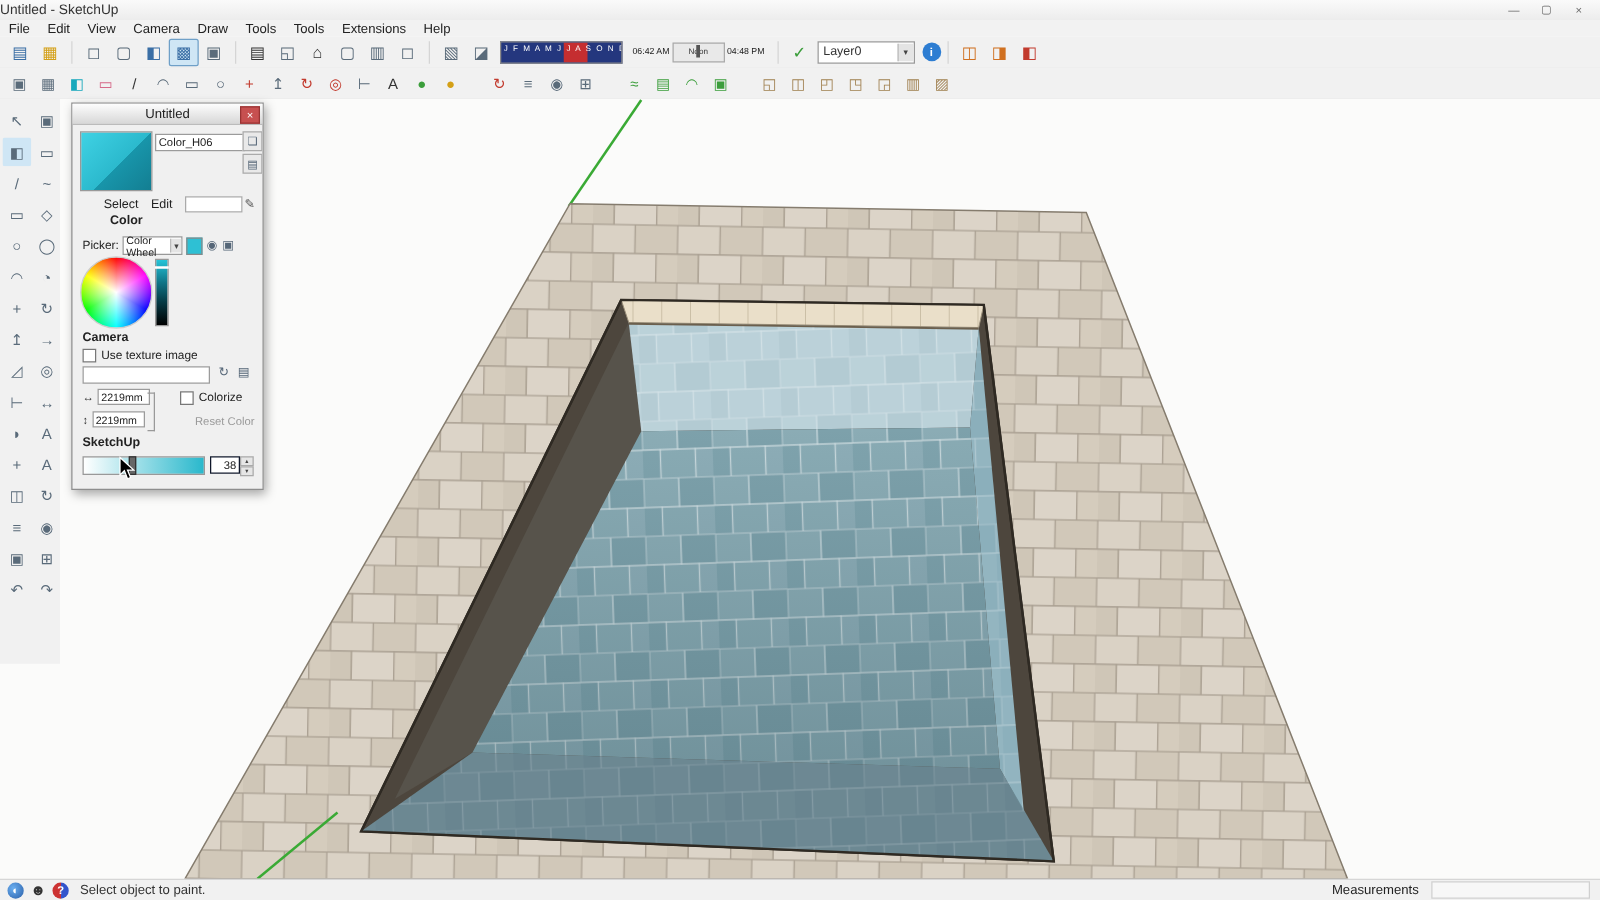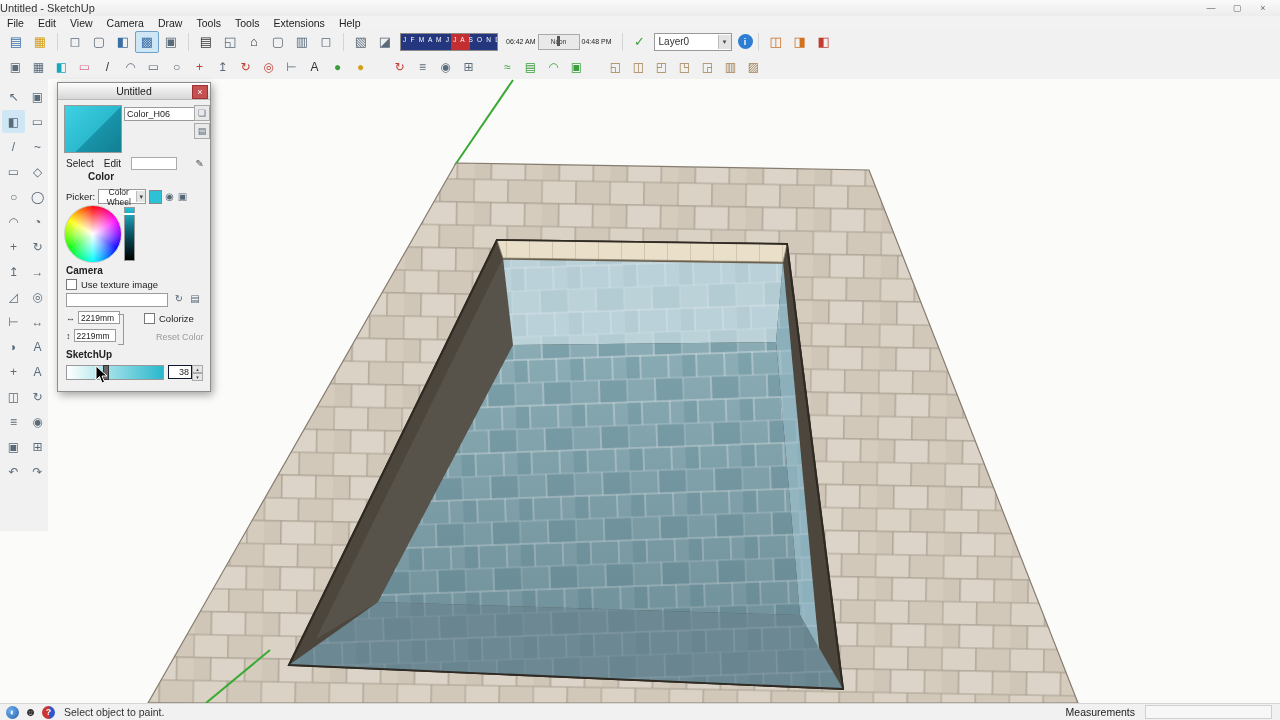--- a/index.html
+++ b/index.html
@@ -64,27 +64,27 @@
           box-shadow:2px 3px 8px rgba(0,0,0,.35);z-index:5;font-size:10px;}
   .mp-title{position:absolute;left:0;top:0;right:0;height:16px;background:linear-gradient(#fdfdfd,#d7d7d7);
             display:flex;align-items:center;justify-content:center;font-size:10.5px;color:#222;border-bottom:1px solid #bbb;}
   .mp-close{position:absolute;right:2px;top:2px;width:14px;height:12px;background:#c75050;color:#fff;font-size:9px;
             display:flex;align-items:center;justify-content:center;border:1px solid #933;}
   .mp-preview{position:absolute;left:6px;top:22px;width:56px;height:46px;border:1px solid #999;
               background:linear-gradient(135deg,#3fd2e4 0%,#2bb9cd 55%,#1895aa 55%,#137e92 100%);}
   .mp-name{position:absolute;left:66px;top:24px;width:68px;height:12px;background:#fff;border:1px solid #9b9b9b;
            font-size:9px;display:flex;align-items:center;padding-left:2px;color:#222;}
   .mp-sbtn{position:absolute;width:14px;height:14px;border:1px solid #aaa;background:#e9e9e9;display:flex;align-items:center;justify-content:center;font-size:9px;color:#567;}
-  .mp-tabs{position:absolute;left:8px;top:74px;right:6px;display:flex;align-items:center;font-size:10px;color:#222;}
+  .mp-tabs{position:absolute;left:25px;top:74px;right:6px;display:flex;align-items:center;font-size:10px;color:#222;}
   .mp-tab{margin-right:10px;}
   .mp-tab-field{width:44px;height:11px;background:#fff;border:1px solid #aaa;}
   .mp-dropper{margin-left:auto;font-size:10px;color:#555;}
   .mp-sec{position:absolute;left:8px;font-size:10px;font-weight:bold;color:#222;}
   .mp-pickrow{position:absolute;left:8px;top:106px;right:22px;display:flex;align-items:center;font-size:9.5px;color:#222;}
-  .mp-dd{width:56px;height:13px;background:#fff;border:1px solid #999;display:flex;align-items:center;font-size:8.5px;padding-left:2px;margin-left:3px;text-align:center;}
+  .mp-dd{width:56px;height:13px;background:#fff;border:1px solid #999;display:flex;align-items:center;font-size:8.5px;padding-left:2px;margin-left:3px;}
   .mp-dd .dd-arrow{height:11px;width:10px;}
   .mp-swatch{width:14px;height:12px;background:#2ec0d4;border:1px solid #888;margin-left:3px;}
   .mp-mini{width:14px;height:13px;display:inline-flex;align-items:center;justify-content:center;font-size:10px;color:#567;margin-left:2px;}
   .mp-wheel{position:absolute;left:6px;top:122px;width:56px;height:56px;border-radius:50%;
             background:radial-gradient(circle,#ffffff 0%,rgba(255,255,255,0) 72%),
             conic-gradient(#ff0000,#ff00ff,#0000ff,#00ffff,#00ff00,#ffff00,#ff0000);border:1px solid #ccc;}
   .mp-vbar{position:absolute;left:66px;top:124px;width:9px;height:52px;border:1px solid #999;
            background:linear-gradient(#25c4d8 0%,#0f7486 35%,#063a44 65%,#000 100%);}
   .mp-vbar .vmark{position:absolute;left:-1px;right:-1px;top:5px;height:2px;background:#fff;}
   .mp-check{position:absolute;display:flex;font-size:9.5px;color:#222;}

